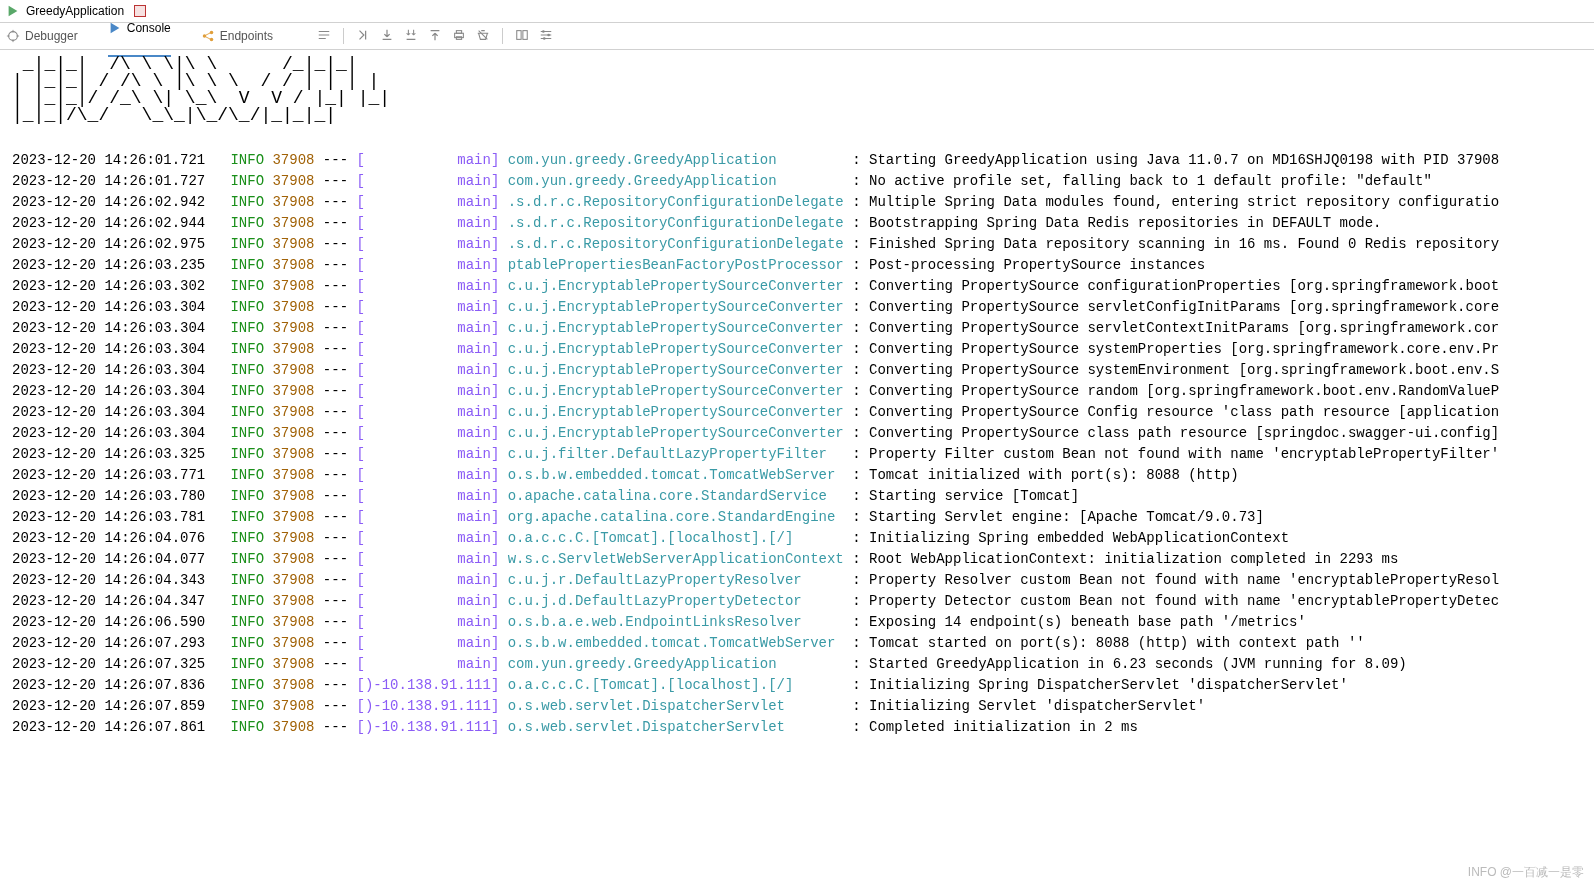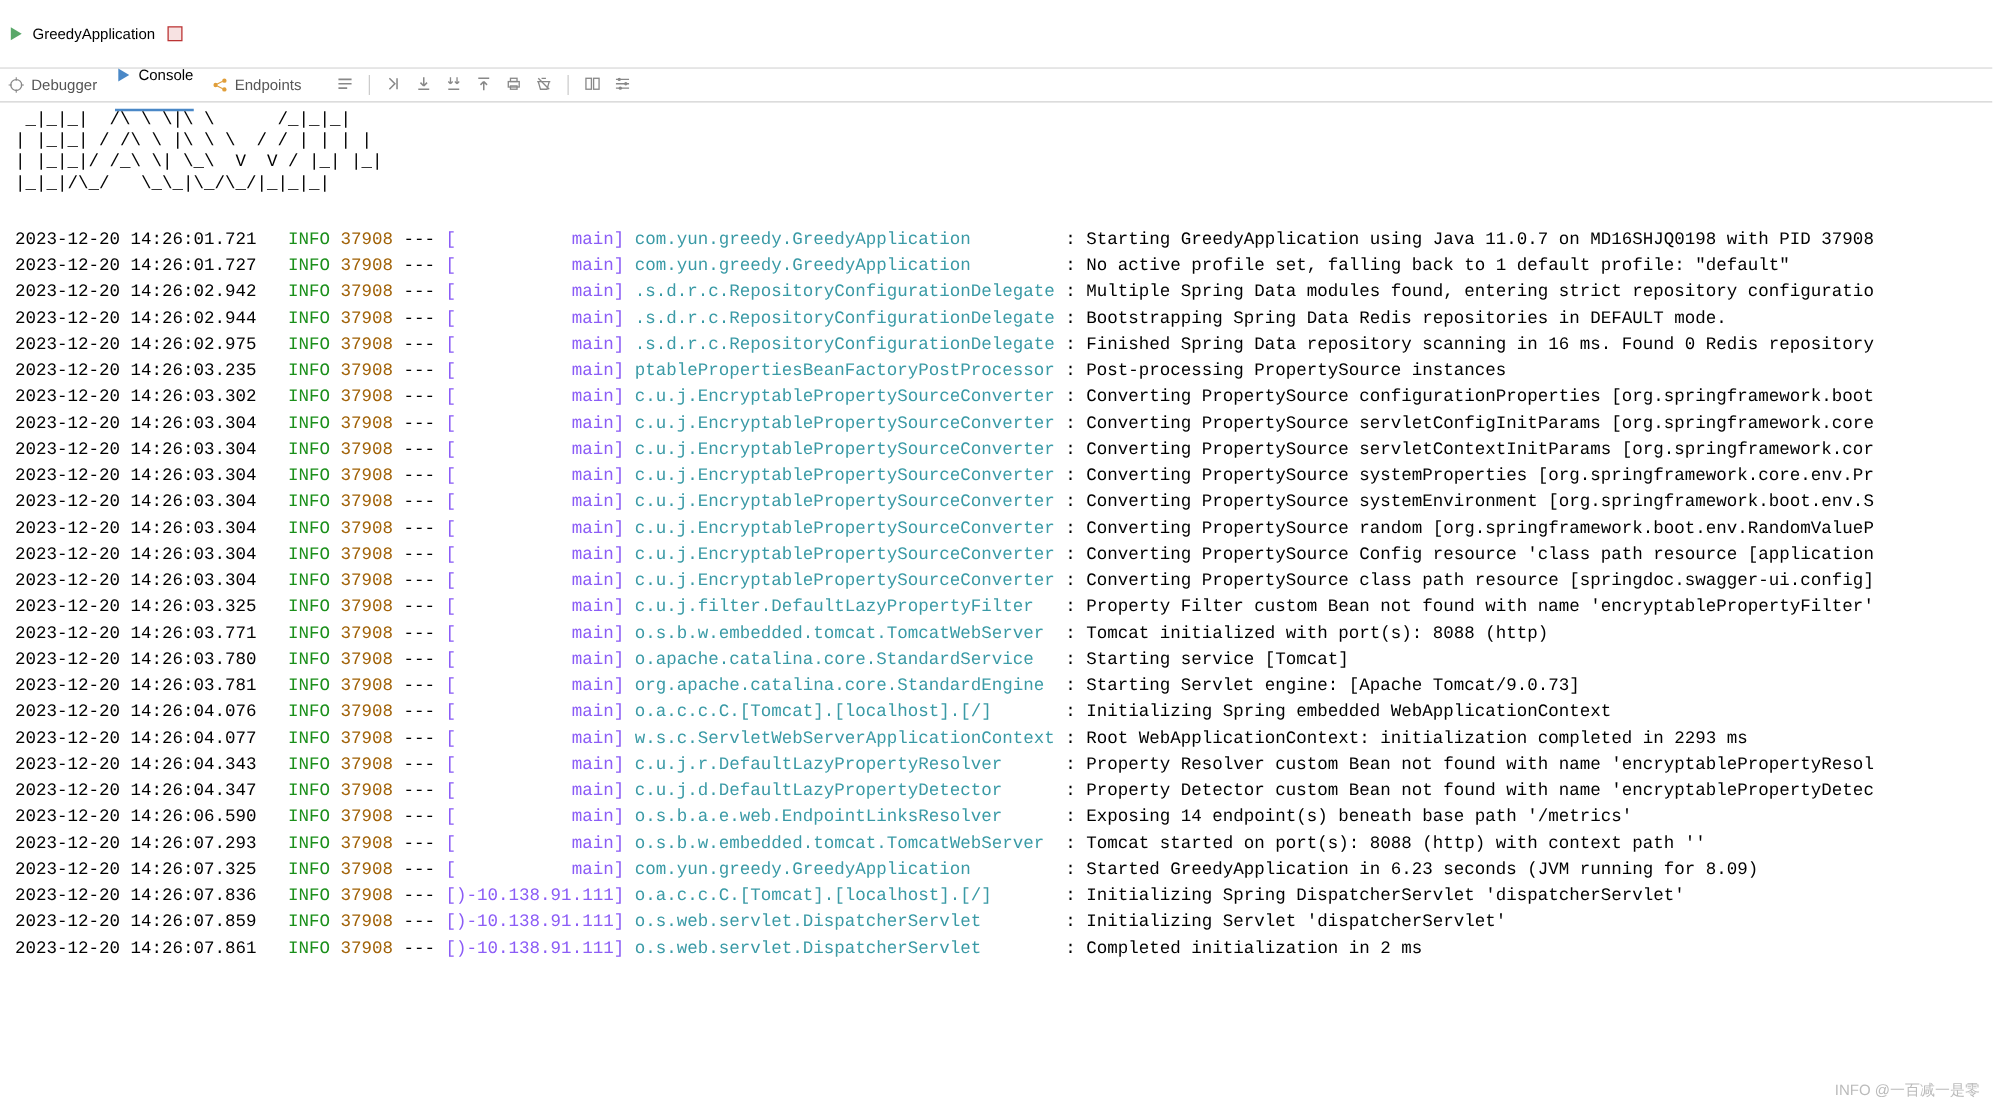--- a/index.html
+++ b/index.html
@@ -1,30 +1,30 @@
 <!DOCTYPE html>
 <html><head>
 <meta charset="utf-8">
 <style>
   html,body{margin:0;padding:0;background:#fff;font-family:"Segoe UI",Arial,sans-serif;font-size:12px;color:#333;}
-  .titlebar{height:22px;border-bottom:1px solid #d1d1d1;display:flex;align-items:center;padding:16px 6px;gap:6px;}
+  .titlebar{height:22px;border-bottom:1px solid #d1d1d1;display:flex;align-items:center;padding:0 6px;gap:6px;}
   .run-icon{width:14px;height:14px;display:inline-block;}
   .run-icon svg{width:14px;height:14px;}
   .app-title{color:#000;font-size:12px;}
   .stop-btn{width:10px;height:10px;border:1px solid #b33;background:rgba(200,60,60,.15);margin-left:4px;}
-  .tabs-row{height:26px;display:flex;align-items:center;padding:0 6px;gap:14px;border-bottom:1px solid #d1d1d1;background:#fff;}
+  .tabs-row{height:26px;display:flex;align-items:center;padding:0 6px;gap:30px;border-bottom:1px solid #d1d1d1;background:#fff;}
   .tab{display:flex;align-items:center;gap:5px;cursor:pointer;color:#555;}
   .tab.active{color:#000;border-bottom:2px solid #4a88c7;padding-bottom:20px;margin-bottom:-6px;}
   .icon-slot{width:14px;height:14px;display:inline-flex;align-items:center;justify-content:center;}
   .tool-icon{color:#888;}
   .tool-icon.sm svg{width:14px;height:14px;}
   .toolbar-sep{width:1px;height:16px;background:#ccc;margin:0 2px;}
   .tools{display:flex;align-items:center;gap:10px;margin-left:14px;}
   .console-wrap{padding:0 0 0 2px;overflow:auto;height:calc(885px - 22px - 26px);}
-  pre.ascii{font-family:Consolas,"Courier New",monospace;font-size:14px;line-height:17px;white-space:pre;color:#000;margin:6px 0 4px 10px;}
+  pre.ascii{font-family:Consolas,"Courier New",monospace;font-size:18px;line-height:17px;white-space:pre;color:#000;margin:6px 0 4px 10px;}
   .log-lines{font-family:Consolas,"Courier New",monospace;font-size:14px;line-height:21px;white-space:pre;margin:26px 0 0 10px;}
   .ts{color:#000;}
   .lvl{color:#1a8f1a;}
   .pid{color:#a16207;}
   .sep{color:#000;}
   .thr{color:#8b5cf6;}
   .cls{color:#3a9aa6;margin-top:48px;}
   .msg{color:#000;}
   .watermark{position:fixed;right:10px;bottom:4px;color:#bbb;font-size:12px;font-family:Arial,sans-serif;pointer-events:none;}
 </style>

